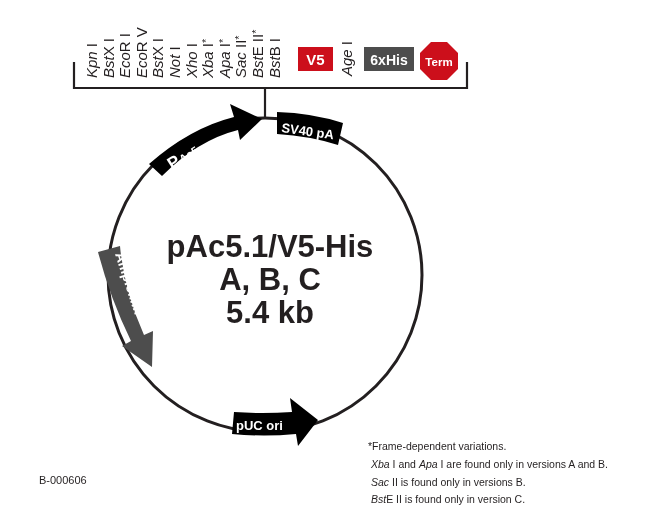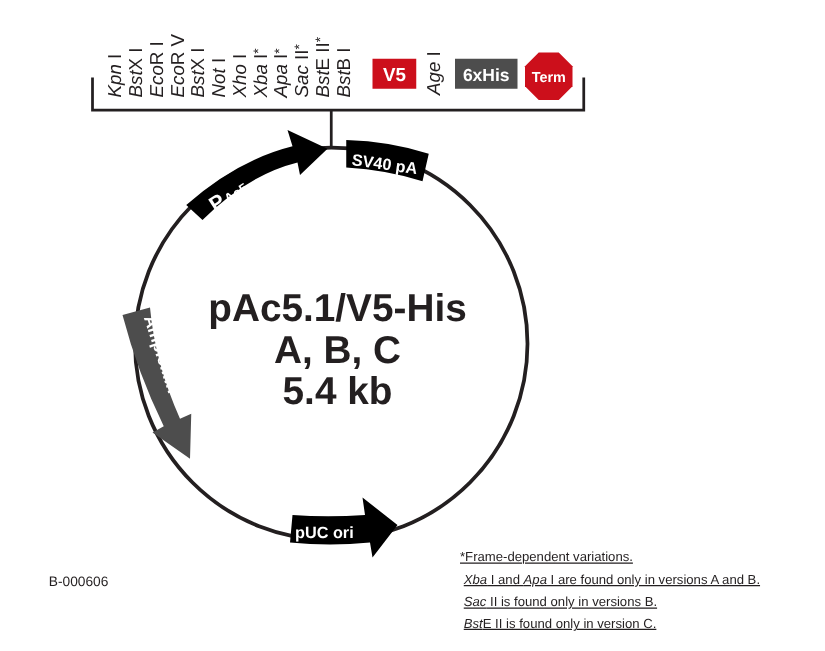--- a/index.html
+++ b/index.html
@@ -2,23 +2,23 @@
 <html><head>
 <meta charset="utf-8">
 <style>
   html, body { margin:0; padding:0; background:#ffffff; }
   body { width:660px; height:521px; position:relative; overflow:hidden;
          font-family:"Liberation Sans", sans-serif; color:#231f20; }
   svg { position:absolute; left:0; top:0; }
   .site-label { font-family:"Liberation Sans", sans-serif; font-size:15px; fill:#231f20; }
   .site-label .it { font-style:italic; }
   .title { font-family:"Liberation Sans", sans-serif; font-weight:bold; font-size:31px; fill:#231f20; }
-  .foot { position:absolute; font-family:"Liberation Sans", sans-serif; font-size:10.5px; color:#231f20; white-space:nowrap;text-decoration:underline; }
+  .foot { position:absolute; font-family:"Liberation Sans", sans-serif; font-size:10.5px; color:#231f20; white-space:nowrap; }
   .foot i { font-style:italic; }
-  .bnum { position:absolute; left:39px; top:460px; font-size:11px; font-family:"Liberation Sans", sans-serif; color:#231f20; }
+  .bnum { position:absolute; left:39px; top:474px; font-size:11px; font-family:"Liberation Sans", sans-serif; color:#231f20; }
 </style>
 </head>
 <body>
 
 <svg width="660" height="521" viewBox="0 0 660 521">
 
   <path d="M74,62 L74,88 L467,88 L467,62" fill="none" stroke="#231f20" stroke-width="2.2"></path>
   <line x1="265" y1="88" x2="265" y2="118" stroke="#231f20" stroke-width="2.2"></line>
 
   <g id="sites">

